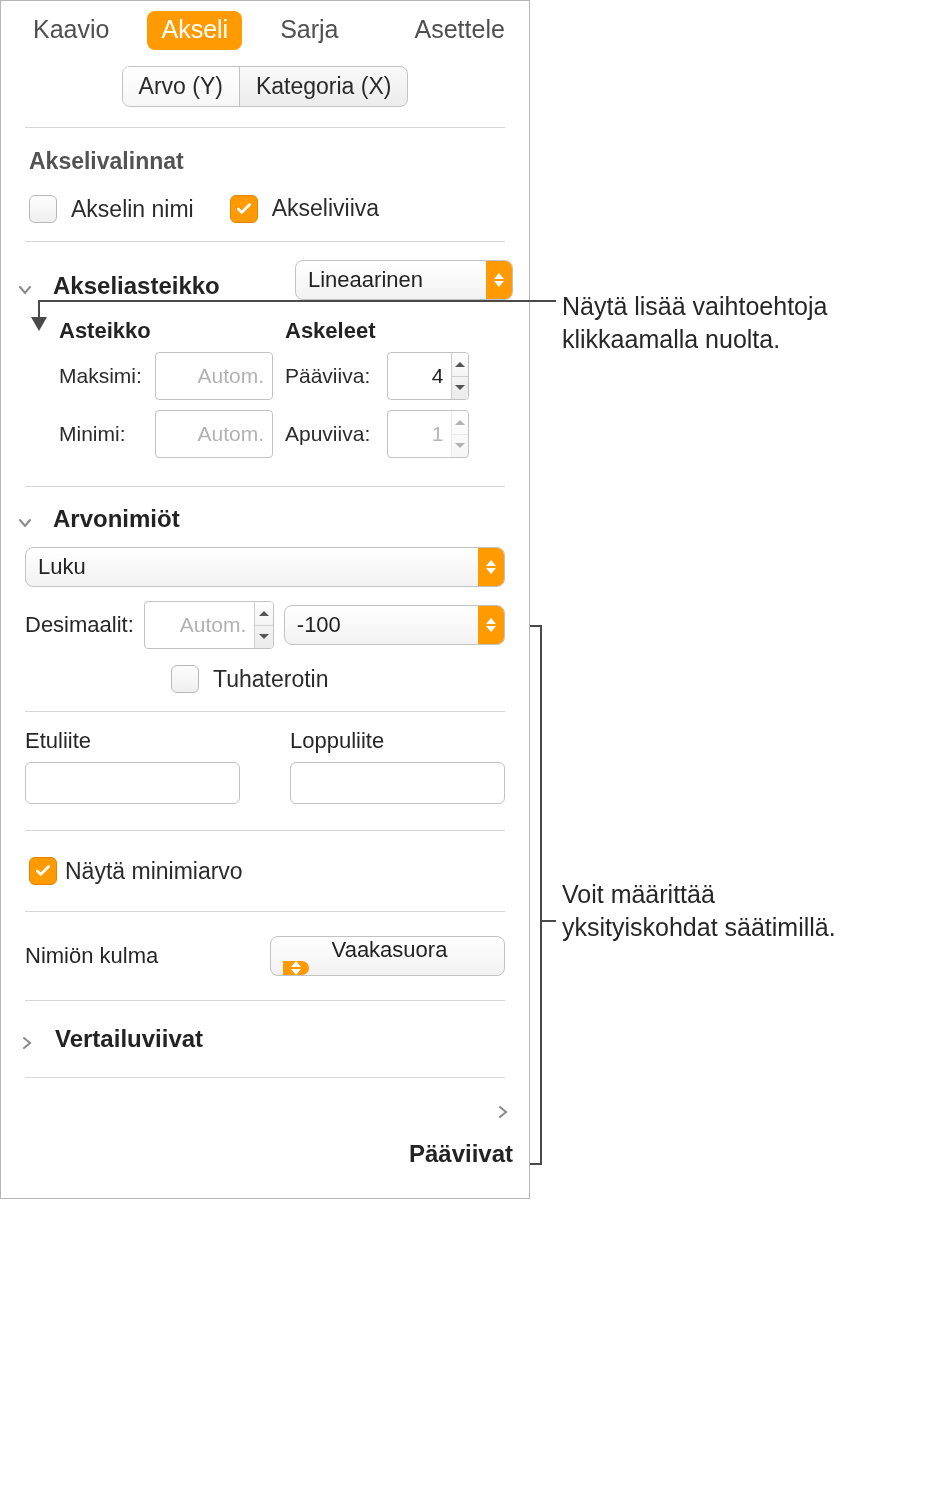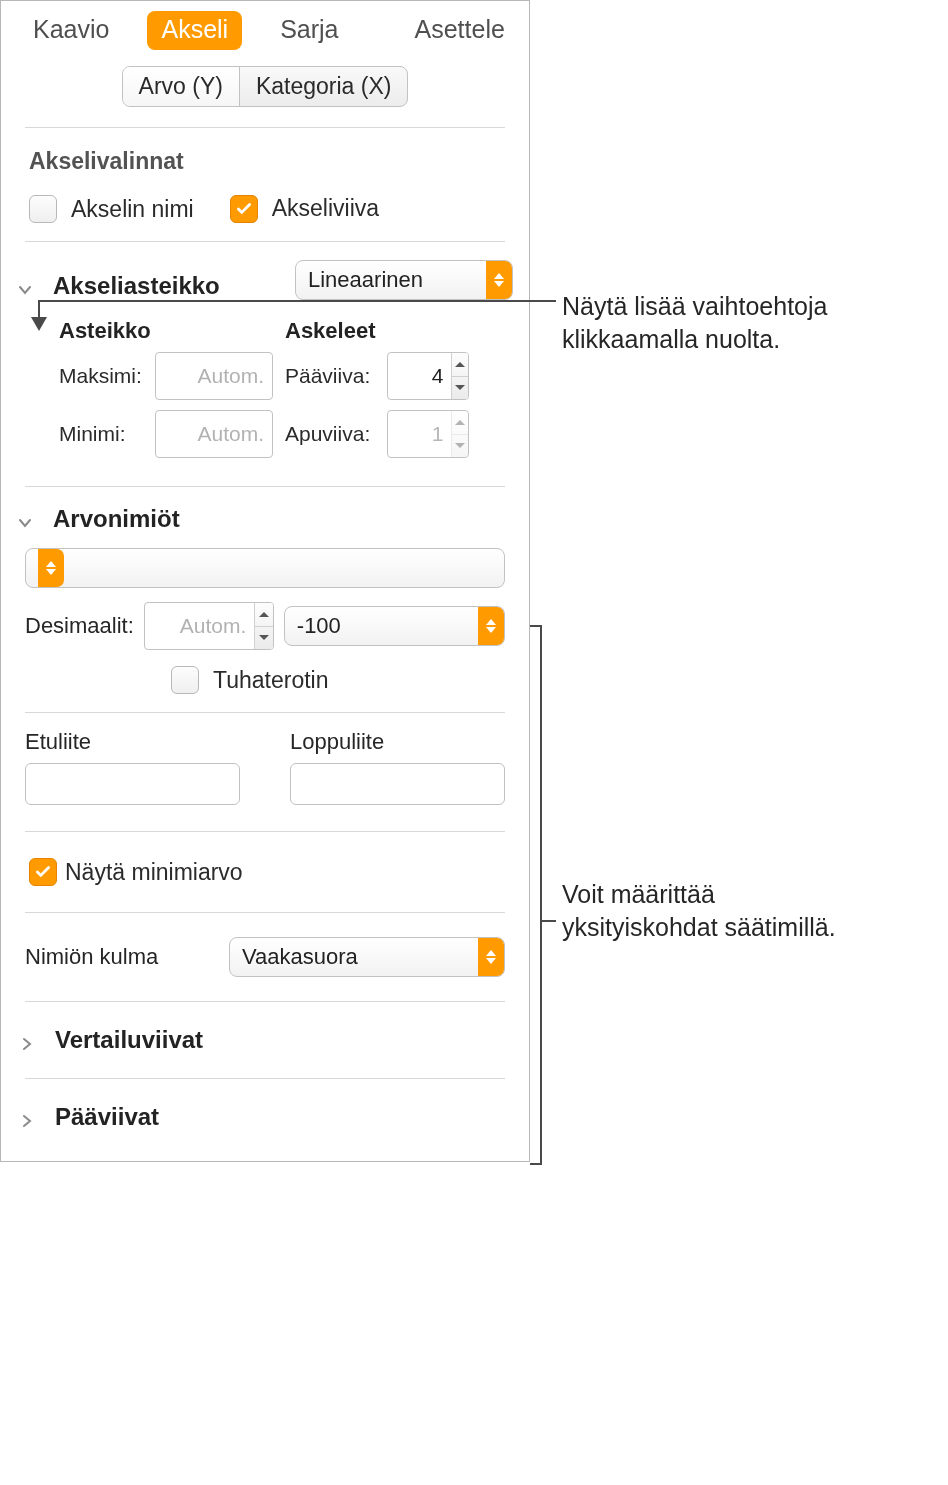--- a/index.html
+++ b/index.html
@@ -330,20 +330,21 @@
     <span class="chev">
       <svg width="16" height="16" viewBox="0 0 16 16">
           <path d="M3 5l5 6 5-6" fill="none" stroke="#8a8a8a" stroke-width="2" stroke-linecap="round"></path>
         </svg>
     </span>
     <span class="label">Arvonimiöt</span>
   </div>
 
   <div style="padding:0 24px 14px;">
     <div class="popup" style="width:100%;">
+      <span class="popup-text">Luku</span>
       <span class="popup-handle">
           <span class="tri-up"></span>
           <span class="tri-down"></span>
         </span>
     </div>
   </div>
 
   <div class="row" style="padding:0 24px 10px; gap:10px;">
     <span>Desimaalit:</span>
     <div class="num-field" style="width:130px;">
@@ -398,21 +399,21 @@
           <path d="M3 8l3 3 7-7" stroke="#fff" stroke-width="2.5" fill="none" stroke-linecap="round"></path>
         </svg>
     </div>
     <span class="cb-label">Näytä minimiarvo</span>
   </div>
 
   <div class="hr"></div>
 
   <div class="row" style="padding:24px 24px;">
     <span style="flex:1;">Nimiön kulma</span>
-    <div class="popup" style="width:276px;">
+    <div class="popup" style="width:235px;flex-direction:column;">
       <span class="popup-text">Vaakasuora</span>
       <span class="popup-handle">
           <span class="tri-up"></span>
           <span class="tri-down"></span>
         </span>
     </div>
   </div>
 
   <div class="hr"></div>
 
@@ -420,21 +421,21 @@
     <span class="chev">
       <svg width="16" height="16" viewBox="0 0 16 16">
           <path d="M5 3l6 5-6 5" fill="none" stroke="#8a8a8a" stroke-width="2" stroke-linecap="round"></path>
         </svg>
     </span>
     <span class="label">Vertailuviivat</span>
   </div>
 
   <div class="hr"></div>
 
-  <div class="disclosure" style="padding:24px 16px 30px;">
+  <div class="disclosure" style="padding:24px 16px 30px;flex-direction:column;">
     <span class="chev">
       <svg width="16" height="16" viewBox="0 0 16 16">
           <path d="M5 3l6 5-6 5" fill="none" stroke="#8a8a8a" stroke-width="2" stroke-linecap="round"></path>
         </svg>
     </span>
     <span class="label">Pääviivat</span>
   </div>
 </div>
 
 <div class="callout" style="left:562px; top:290px; width:360px;">Näytä lisää vaihtoehtoja klikkaamalla nuolta.</div>

